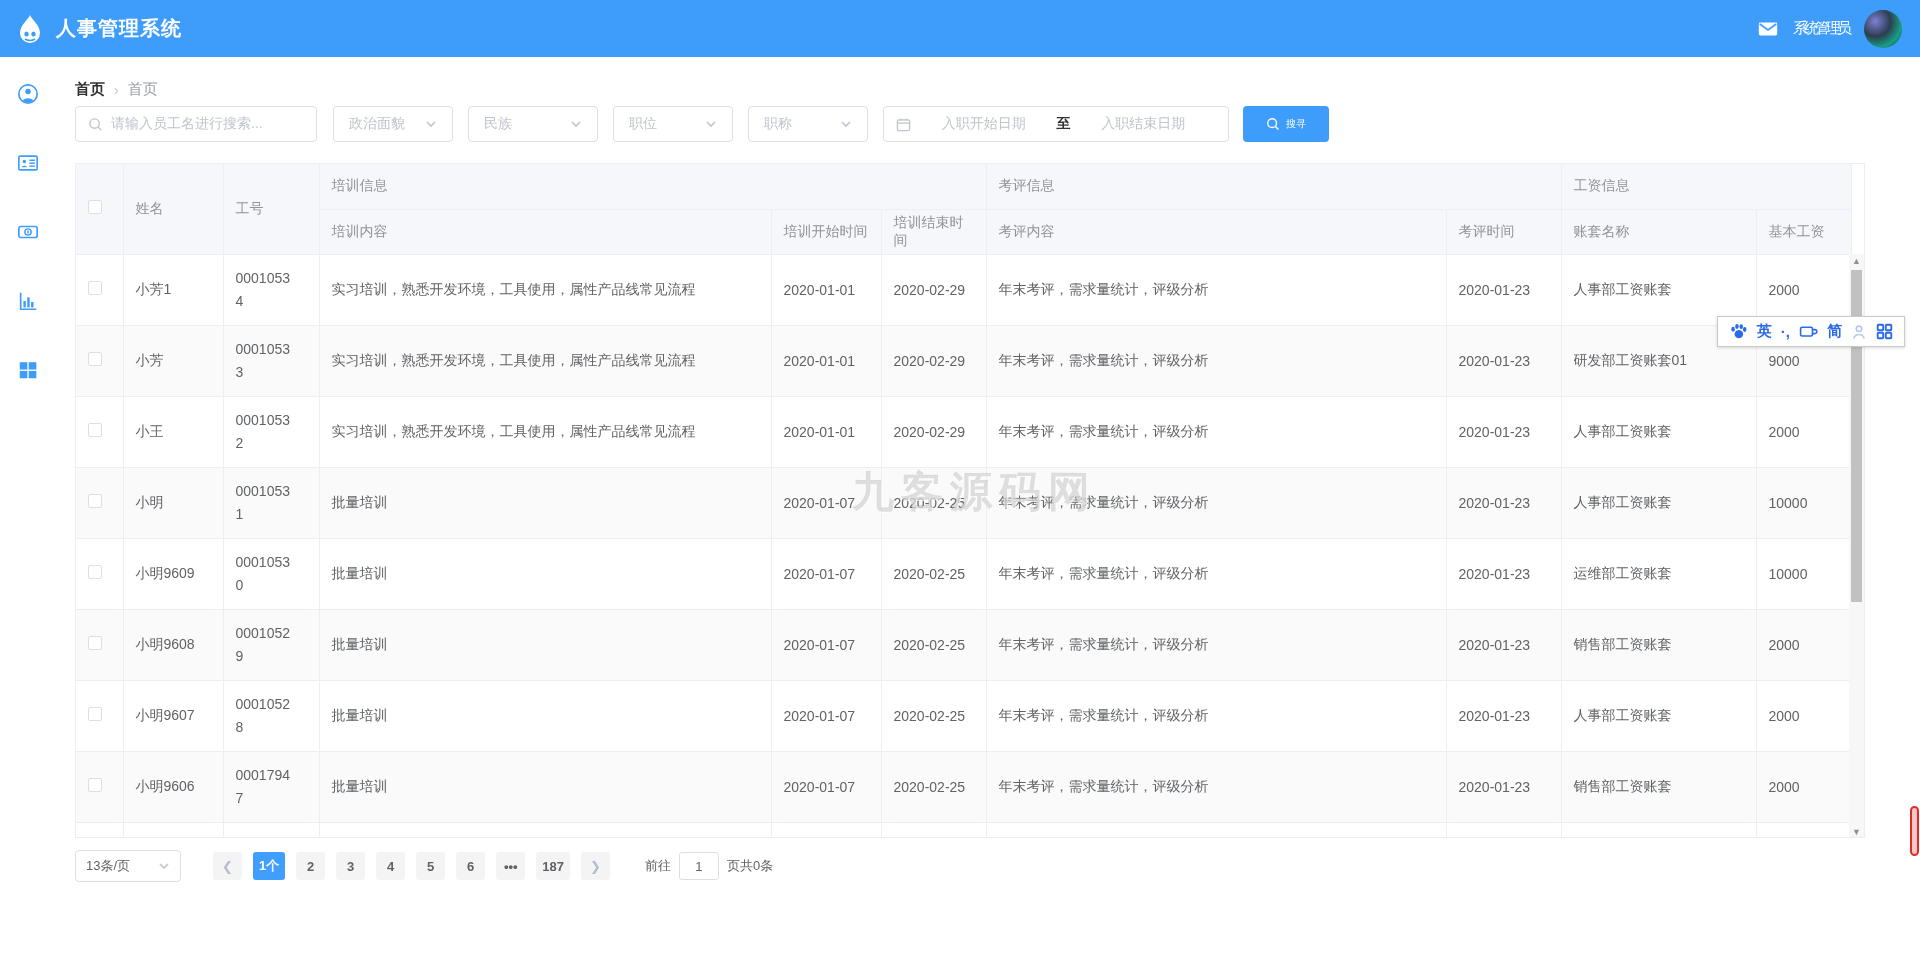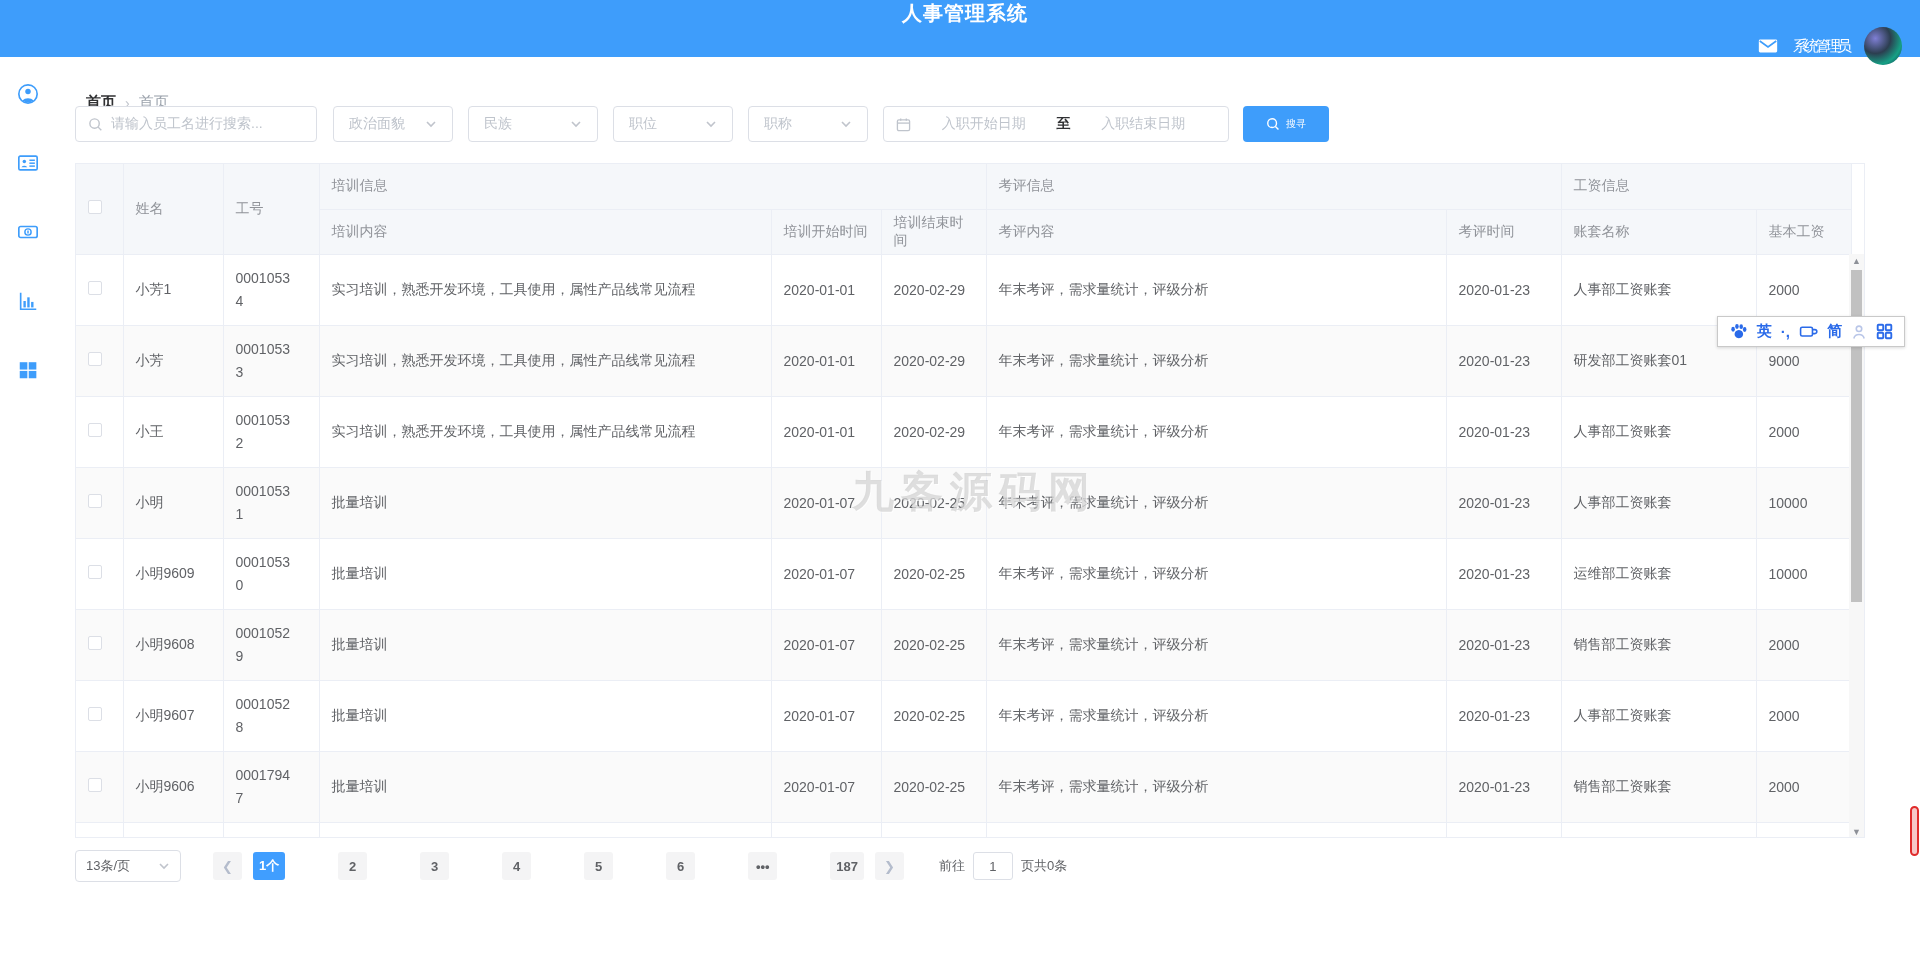--- a/index.html
+++ b/index.html
@@ -2,40 +2,40 @@
 <html><head>
 <meta charset="utf-8">
 <style>
   * { margin:0; padding:0; box-sizing:border-box; }
   html,body { width:1920px; height:969px; overflow:hidden; background:#fff;
     font-family:"Liberation Sans","DejaVu Sans",sans-serif; }
   .app { position:relative; width:1920px; height:969px; }
 
   
   .topbar { position:absolute; left:0; top:0; width:1920px; height:57px; background:#3e9dfb;
-    display:flex; align-items:center; color:#fff; z-index:30;flex-direction:column; }
+    display:flex; align-items:center; color:#fff; z-index:30; }
   .logo { margin-left:14px; width:32px; height:32px; }
   .app-title { margin-left:10px; font-size:20px; font-weight:bold; letter-spacing:1px; }
   .topbar-right { margin-left:auto; display:flex; align-items:center; margin-right:18px; }
   .mail-icon { width:22px; height:22px; margin-right:14px; }
   .admin-name { font-size:15px; letter-spacing:-4px; margin-right:16px; }
   .avatar { width:38px; height:38px; border-radius:50%;
     background:radial-gradient(circle at 30% 30%, #7f7fd5 0%, #2c3e50 40%, #16a085 70%, #1b2a49 100%); }
 
   
   .sidebar { position:absolute; left:0; top:57px; width:55px; height:912px; background:#fff; z-index:20; }
   .side-item { width:55px; height:46px; display:flex; align-items:center; justify-content:center;
     margin-top:12px; cursor:pointer; }
   .side-item:first-child { margin-top:14px; }
   .side-item svg { width:22px; height:22px; }
   .side-gap { height:11px; }
 
   
   .main { position:absolute; left:55px; top:57px; width:1865px; height:912px; background:#fff; }
-  .breadcrumb { position:absolute; left:20px; top:36px; font-size:15px; display:flex; align-items:center;margin-left:11px; }
+  .breadcrumb { position:absolute; left:20px; top:23px; font-size:15px; display:flex; align-items:center; }
   .crumb-first { color:#303133; font-weight:bold; }
   .crumb-sep { color:#c0c4cc; margin:0 9px; font-size:14px; }
   .crumb-last { color:#9aa1ab; }
 
   
   .filters { position:absolute; left:20px; top:49px; height:36px; display:flex; align-items:center; }
   .f-box { height:36px; border:1px solid #dcdfe6; border-radius:4px; background:#fff;
     display:flex; align-items:center; color:#bfc4cc; font-size:14px; }
   .search-input { width:242px; padding:6px 12px; margin-right:16px; }
   .search-input .mag { margin-right:8px; }
@@ -378,21 +378,21 @@
     </div>
 
     <div class="pager">
       <div class="psize">
         <span>13条/页</span>
         <svg width="12" height="12" viewBox="0 0 12 12">
             <path class="chev" d="M2 4 L6 8 L10 4"></path>
           </svg>
       </div>
       <div class="pbtn nav">❮</div>
-      <span id="pages" style="display: inline-flex; gap: 42px;">
+      <span id="pages" style="display: inline-flex;">
           <div class="pbtn active" style="display: inline-flex;">1个</div>
           <div class="pbtn" style="display: inline-flex;">2</div>
           <div class="pbtn" style="display: inline-flex;">3</div>
           <div class="pbtn" style="display: inline-flex;">4</div>
           <div class="pbtn" style="display: inline-flex;">5</div>
           <div class="pbtn" style="display: inline-flex;">6</div>
           <div class="pbtn" style="display: inline-flex;">•••</div>
           <div class="pbtn" style="display: inline-flex;">187</div>
         </span>
       <div class="pbtn nav">❯</div>

